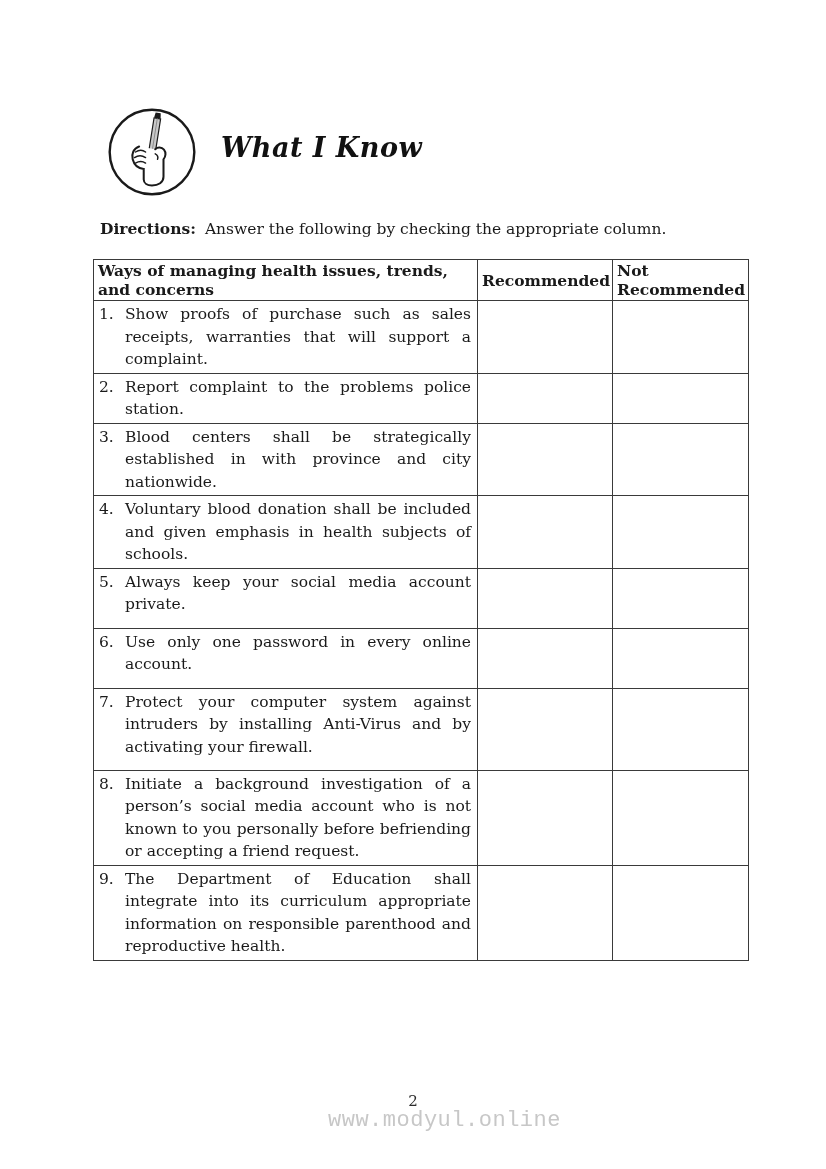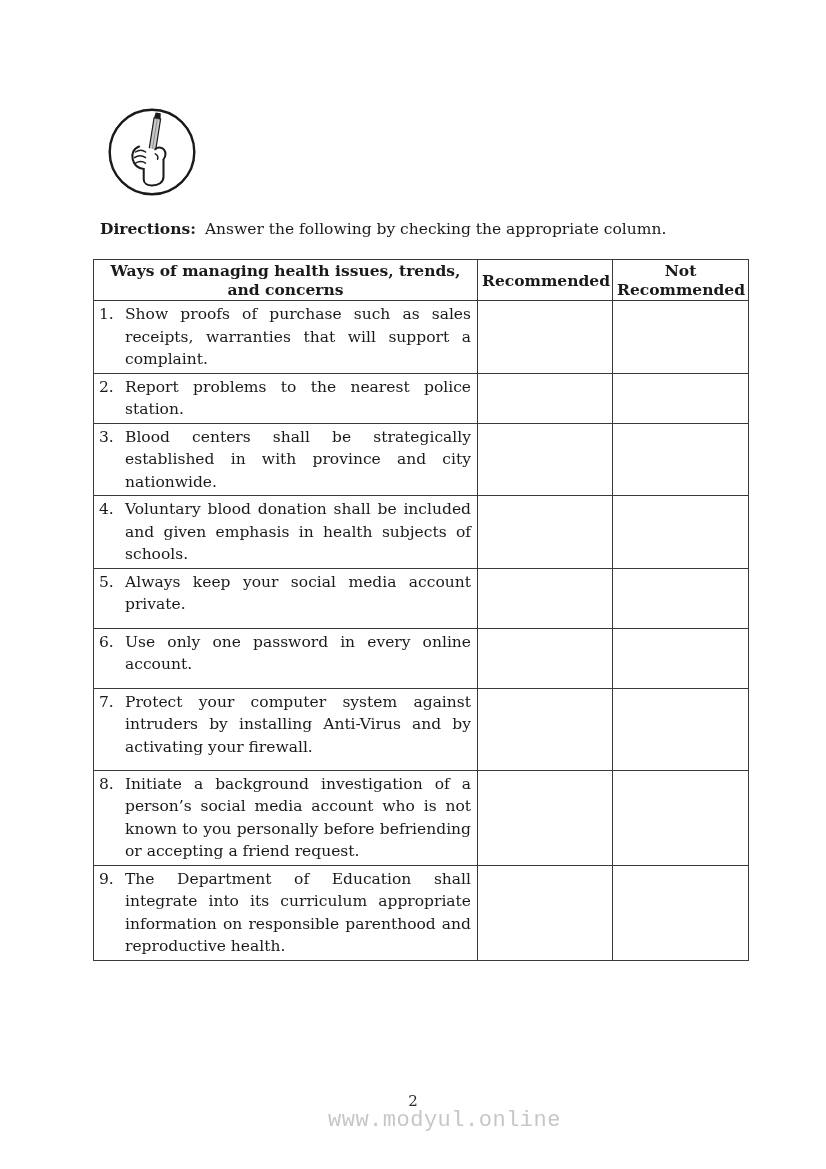--- a/index.html
+++ b/index.html
@@ -56,21 +56,21 @@
   }
   table.quiz th, table.quiz td {
     border: 1px solid #3a3a3a;
     vertical-align: top;
   }
   table.quiz col.c1 { width: 384px; }
   table.quiz col.c2 { width: 135px; }
   table.quiz col.c3 { width: 136px; }
   table.quiz thead th {
     font-weight: bold;
-    text-align: center;
+    text-align: left;
     vertical-align: middle;
     line-height: 19px;
     height: 38px;
     padding: 1px 4px;
     font-size: 15.5px;
   }
   td.q {
     position: relative;
     padding: 2px 6px 2px 31px;
     line-height: 22.5px;
@@ -143,20 +143,21 @@
         <polygon points="48.6,78.5 51.4,78.5 50,84" fill="#1a1a1a"></polygon>
       </g>
       <path d="M36 44 C30 46 27.5 52 29 58 C30.5 64 35 68 41 68.5 L41 80 C41 84 45 86.5 50 86.5 C57 86.5 62.5 83 62.5 77 L62.5 58 C65 55 65.5 50.5 63 47.5 C60.5 44.5 56 44.5 53.5 47" fill="#ffffff" stroke="#1a1a1a" stroke-width="2.2" stroke-linecap="round"></path>
       <path d="M32 50 q6 -4 11 0" fill="none" stroke="#1a1a1a" stroke-width="1.6" stroke-linecap="round"></path>
       <path d="M31 56 q6 -4 12 0" fill="none" stroke="#1a1a1a" stroke-width="1.6" stroke-linecap="round"></path>
       <path d="M32 62 q6 -3.5 11 0" fill="none" stroke="#1a1a1a" stroke-width="1.6" stroke-linecap="round"></path>
       <path d="M53.5 52 q4 2 2.5 6" fill="none" stroke="#1a1a1a" stroke-width="1.6" stroke-linecap="round"></path>
     </svg>
   </div>
 
+  <div class="page-title">What I Know</div>
 
   <div class="directions">
     <span class="dir-label">Directions:</span><span>Answer the following by checking the appropriate column.</span>
   </div>
 
   <table class="quiz">
     <colgroup>
         <col class="c1">
         <col class="c2">
         <col class="c3">
@@ -173,21 +174,21 @@
         <td class="q">
             <span class="num">1.</span>
             <span class="txt">Show proofs of purchase such as sales receipts, warranties that will support a complaint.</span>
           </td>
         <td class="ans"></td>
         <td class="ans"></td>
       </tr>
       <tr>
         <td class="q">
             <span class="num">2.</span>
-            <span class="txt">Report problems to the nearest police station.</span>
+            <span class="txt">Report complaint to the problems police station.</span>
           </td>
         <td class="ans"></td>
         <td class="ans"></td>
       </tr>
       <tr>
         <td class="q">
             <span class="num">3.</span>
             <span class="txt">Blood centers shall be strategically established in with province and city nationwide.</span>
           </td>
         <td class="ans"></td>

